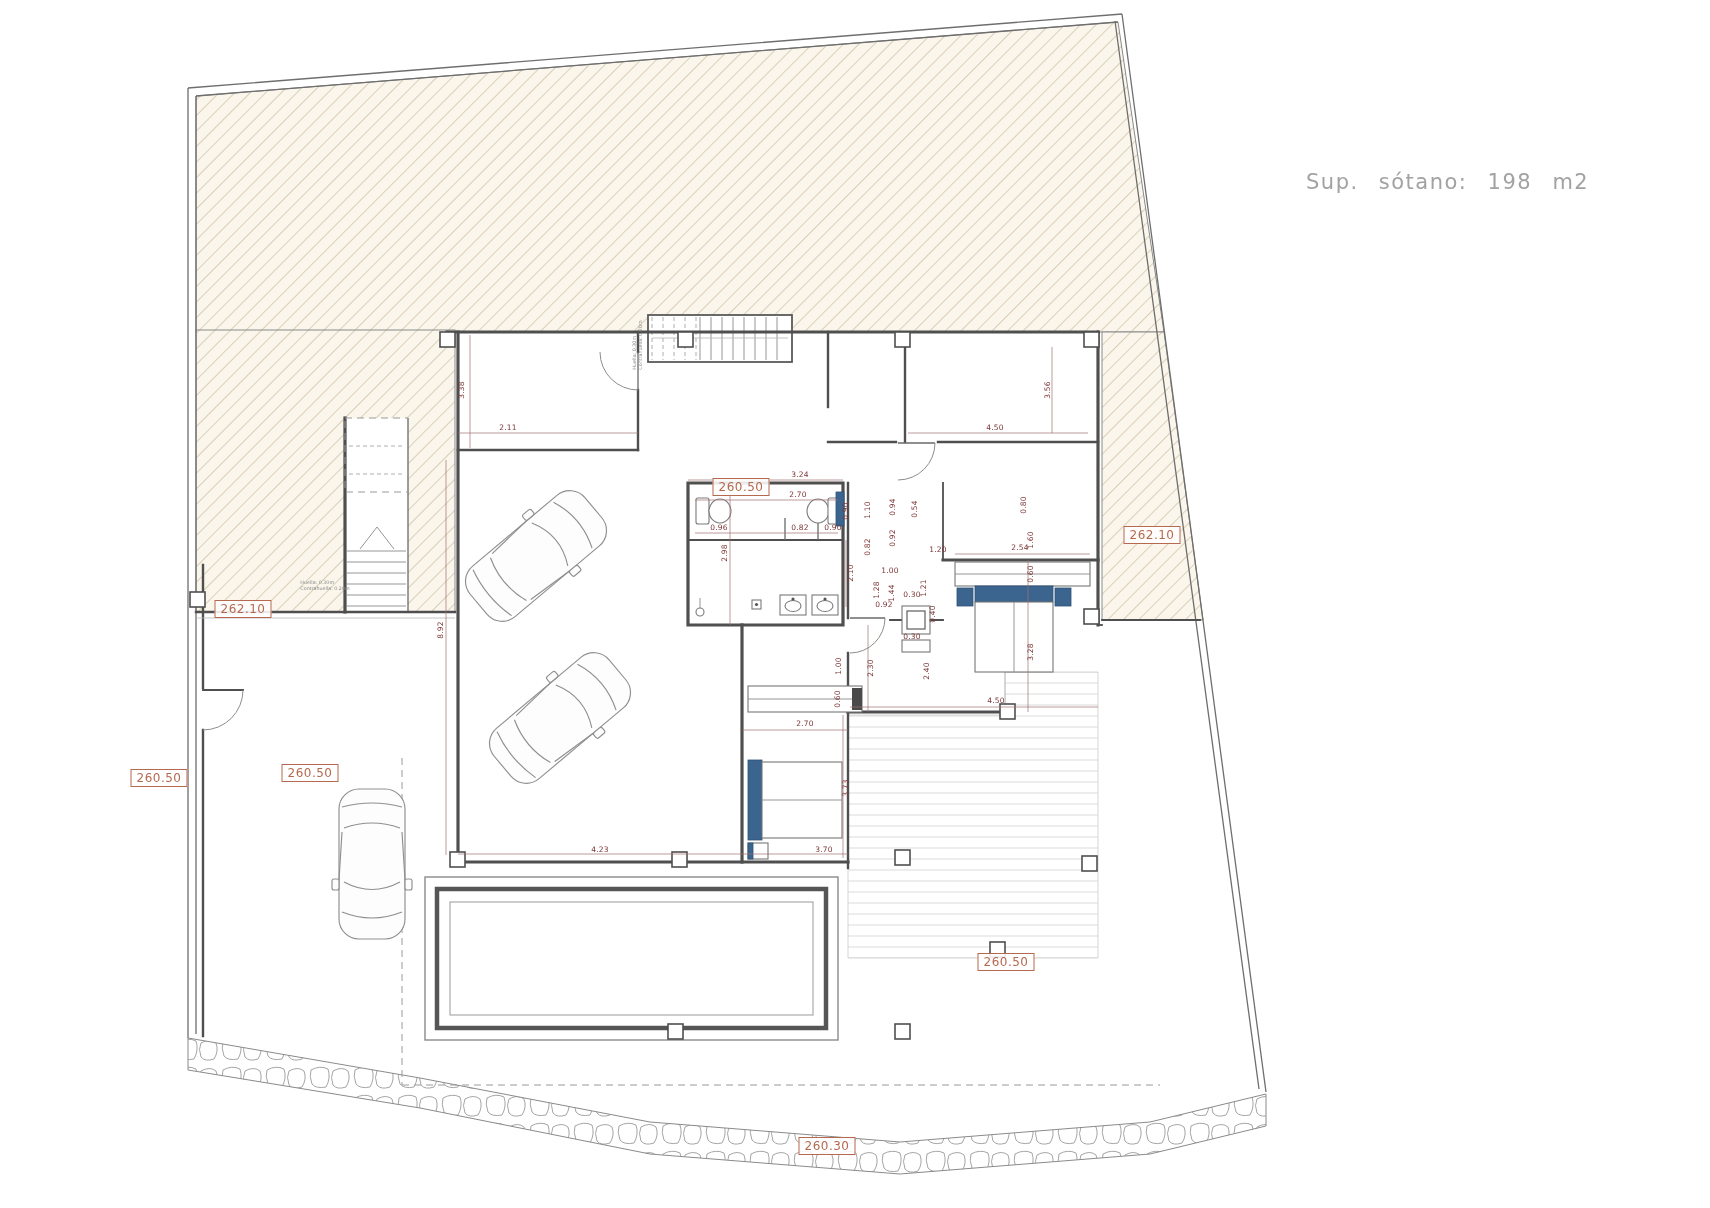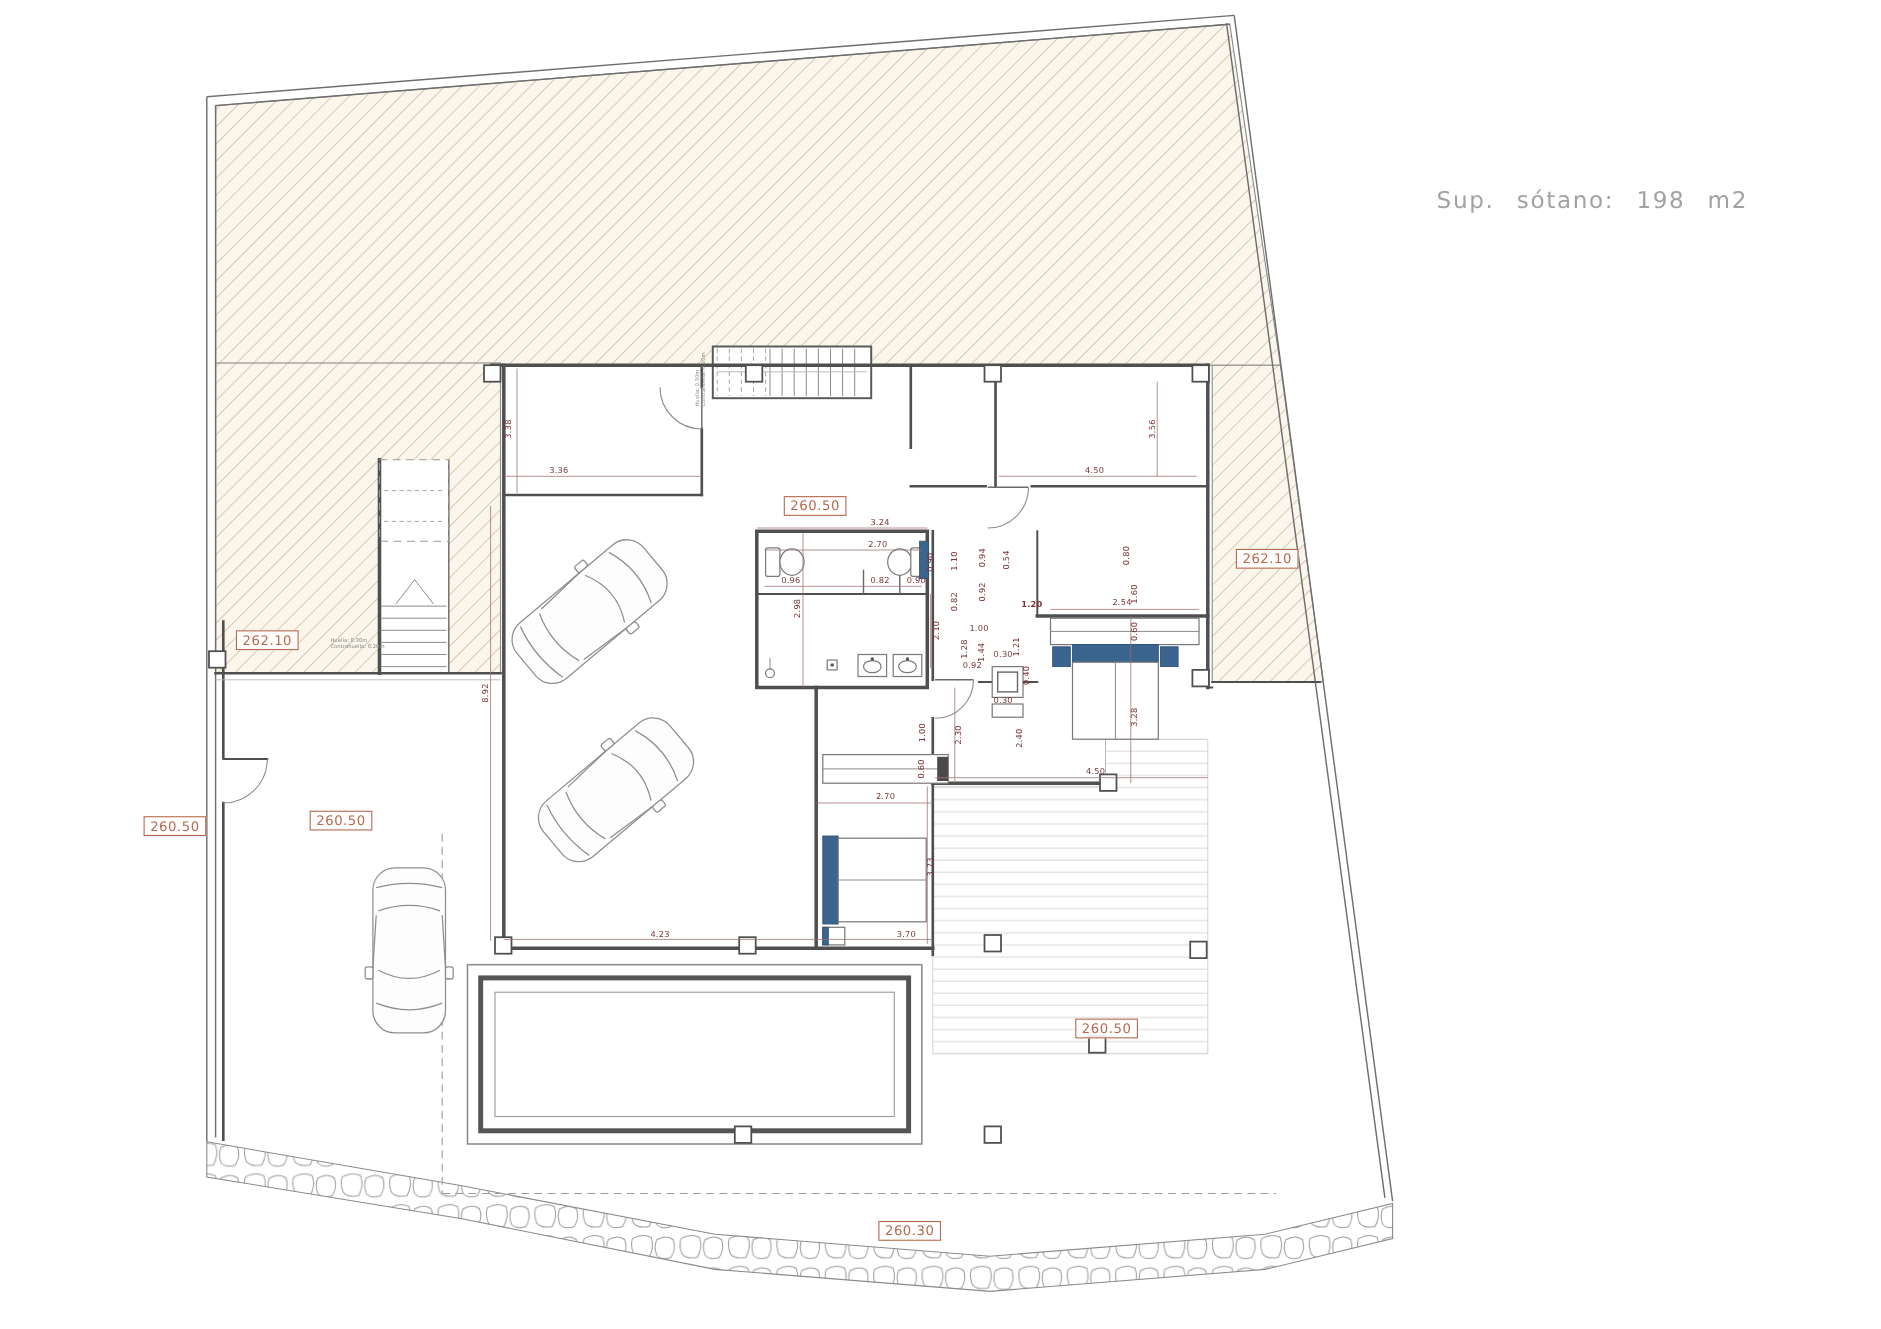--- a/index.html
+++ b/index.html
@@ -27,21 +27,21 @@
   .hatchbg{fill:var(--hatchbg);}
   .hatchln{stroke:var(--hatchln);stroke-width:1.1;}
   .hatchArea{stroke:#8a8a8a;stroke-width:1;}
   .stone{fill:#fff;stroke:var(--stone);stroke-width:.9;}
   .deckln{stroke:var(--deck);stroke-width:1;}
   
   .title{position:absolute;font-size:21px;color:var(--title);letter-spacing:1.5px;
          word-spacing:12px;white-space:nowrap;text-align:center;}
   .elev{position:absolute;transform:translate(-50%,-50%);font-size:12px;line-height:1;
         color:var(--elev);border:1px solid var(--elev);background:rgba(255,255,255,.88);
-        padding:2px 5px;letter-spacing:.5px;white-space:nowrap;}
+        padding:2px 5px;letter-spacing:.5px;white-space:nowrap;margin-top:27px;}
   .dim{position:absolute;font-size:7.5px;line-height:1;color:var(--dimtx);
        white-space:nowrap;letter-spacing:.2px;}
   .note{position:absolute;font-size:6px;line-height:1.15;color:#8a8a8a;
         white-space:nowrap;}
 </style>
 </head>
 <body>
 
 <div class="canvas">
 
@@ -234,37 +234,37 @@
       <span class="elev" style="left: 243px; top: 582px;">262.10</span>
       <span class="elev" style="left: 1152px; top: 508px;">262.10</span>
       <span class="elev" style="left: 159px; top: 751px;">260.50</span>
       <span class="elev" style="left: 310px; top: 746px;">260.50</span>
       <span class="elev" style="left: 741px; top: 460px;">260.50</span>
       <span class="elev" style="left: 1006px; top: 935px;">260.50</span>
       <span class="elev" style="left: 827px; top: 1119px;">260.30</span>
     </div>
   <div id="dims">
       <span class="dim" style="left: 462px; top: 390px; transform: translate(-50%, -50%) rotate(-90deg);">3.38</span>
-      <span class="dim" style="left: 508px; top: 428px; transform: translate(-50%, -50%) rotate(0deg);">3.36</span>
+      <span class="dim" style="left: 508px; top: 428px; transform: translate(-50%, -50%) rotate(0deg);">2.11</span>
       <span class="dim" style="left: 995px; top: 428px; transform: translate(-50%, -50%) rotate(0deg);">4.50</span>
       <span class="dim" style="left: 1048px; top: 390px; transform: translate(-50%, -50%) rotate(-90deg);">3.56</span>
       <span class="dim" style="left: 800px; top: 475px; transform: translate(-50%, -50%) rotate(0deg);">3.24</span>
       <span class="dim" style="left: 798px; top: 495px; transform: translate(-50%, -50%) rotate(0deg);">2.70</span>
       <span class="dim" style="left: 846px; top: 511px; transform: translate(-50%, -50%) rotate(-90deg);">0.90</span>
       <span class="dim" style="left: 719px; top: 528px; transform: translate(-50%, -50%) rotate(0deg);">0.96</span>
       <span class="dim" style="left: 800px; top: 528px; transform: translate(-50%, -50%) rotate(0deg);">0.82</span>
       <span class="dim" style="left: 833px; top: 528px; transform: translate(-50%, -50%) rotate(0deg);">0.90</span>
       <span class="dim" style="left: 725px; top: 553px; transform: translate(-50%, -50%) rotate(-90deg);">2.98</span>
       <span class="dim" style="left: 851px; top: 573px; transform: translate(-50%, -50%) rotate(-90deg);">2.10</span>
       <span class="dim" style="left: 893px; top: 507px; transform: translate(-50%, -50%) rotate(-90deg);">0.94</span>
       <span class="dim" style="left: 868px; top: 510px; transform: translate(-50%, -50%) rotate(-90deg);">1.10</span>
       <span class="dim" style="left: 915px; top: 509px; transform: translate(-50%, -50%) rotate(-90deg);">0.54</span>
       <span class="dim" style="left: 893px; top: 538px; transform: translate(-50%, -50%) rotate(-90deg);">0.92</span>
       <span class="dim" style="left: 868px; top: 547px; transform: translate(-50%, -50%) rotate(-90deg);">0.82</span>
-      <span class="dim" style="left: 938px; top: 550px; transform: translate(-50%, -50%) rotate(0deg); font-weight: bold;">1.20</span>
+      <span class="dim" style="left: 938px; top: 550px; transform: translate(-50%, -50%) rotate(0deg);">1.20</span>
       <span class="dim" style="left: 1020px; top: 548px; transform: translate(-50%, -50%) rotate(0deg);">2.54</span>
       <span class="dim" style="left: 1031px; top: 540px; transform: translate(-50%, -50%) rotate(-90deg);">1.60</span>
       <span class="dim" style="left: 1024px; top: 505px; transform: translate(-50%, -50%) rotate(-90deg);">0.80</span>
       <span class="dim" style="left: 1031px; top: 574px; transform: translate(-50%, -50%) rotate(-90deg);">0.60</span>
       <span class="dim" style="left: 890px; top: 571px; transform: translate(-50%, -50%) rotate(0deg);">1.00</span>
       <span class="dim" style="left: 877px; top: 590px; transform: translate(-50%, -50%) rotate(-90deg);">1.28</span>
       <span class="dim" style="left: 892px; top: 593px; transform: translate(-50%, -50%) rotate(-90deg);">1.44</span>
       <span class="dim" style="left: 924px; top: 588px; transform: translate(-50%, -50%) rotate(-90deg);">1.21</span>
       <span class="dim" style="left: 912px; top: 595px; transform: translate(-50%, -50%) rotate(0deg);">0.30</span>
       <span class="dim" style="left: 884px; top: 605px; transform: translate(-50%, -50%) rotate(0deg);">0.92</span>

